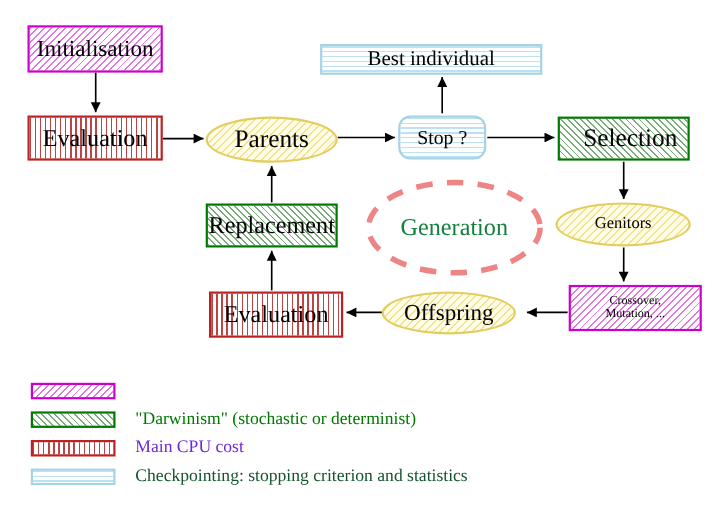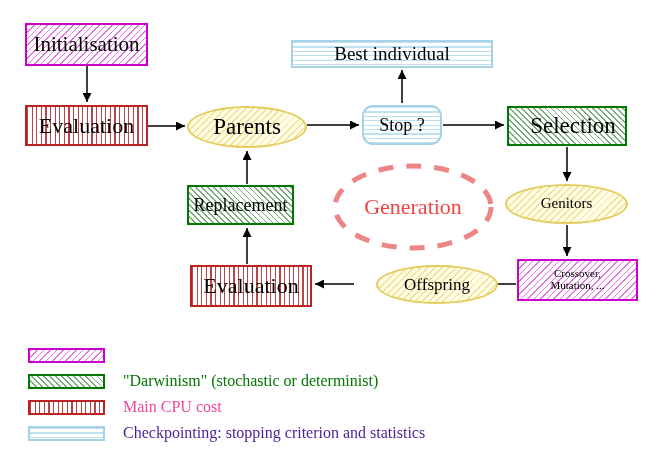--- a/index.html
+++ b/index.html
@@ -29,31 +29,31 @@
     background:repeating-linear-gradient(180deg,#bce1f0 0,#bce1f0 1.2px,#ffffff 1.2px,#ffffff 4.4px);
   }
   .ellipse-yellow {
     border:2px solid #e4cd5e; border-radius:50%;
     background:#fffdе8;
     background:#fffde8 repeating-linear-gradient(135deg,#f0e28e 0,#f0e28e 1.3px,rgba(255,255,255,0) 1.3px,rgba(255,255,255,0) 5px);
   }
   #arrow-layer { position:absolute; left:0; top:0; pointer-events:none; }
   #generation-label {
     position:absolute; left:337px; top:194px; width:152px; text-align:center;
-    color:#ef4444; font-size:22px;
+    color:#15803d; font-size:22px;
   }
   
   .legend-row { position:absolute; left:28px; display:flex; align-items:center; height:16px; }
   .legend-swatch { width:77px; height:15px; box-sizing:border-box; flex:0 0 auto; }
   .legend-text { margin-left:18px; font-size:16px; white-space:nowrap; }
   .seg-magenta { color:#cc00cc; }
   .seg-gold   { color:#eedd33; margin-left:9px; }
   .seg-green  { color:#007700; }
-  .seg-red    { color:#ec4899; }
-  .seg-cyan   { color:#4c1d95; }
+  .seg-red    { color:#6d28d9; }
+  .seg-cyan   { color:#14532d; }
 </style>
 </head>
 <body>
 
 <div id="canvas">
 
   <svg id="arrow-layer" width="662" height="471" viewBox="0 0 662 471">
     <defs>
       <marker id="arw" viewBox="0 0 10 10" refX="10" refY="5" markerUnits="userSpaceOnUse" markerWidth="13" markerHeight="9" orient="auto">
         <path d="M0,0 L10,5 L0,10 z" fill="#000"></path>
@@ -90,35 +90,35 @@
   </div>
 
   <div class="node stripe-cyan" style="left:362px; top:105px; width:80px; height:40px; font-size:18px; border-radius:11px;">
     <span>Stop ?</span>
   </div>
 
   <div class="node hatch-green" style="left:507px; top:106px; width:120px; height:40px; font-size:23px;padding-left:12px;">
     <span>Selection</span>
   </div>
 
-  <div class="node hatch-green" style="left:187px; top:185px; width:107px; height:40px; font-size:18px;">
+  <div class="node hatch-green" style="left:187px; top:185px; width:120px; height:40px; font-size:22px;">
     <span>Replacement</span>
   </div>
 
   <div id="generation-label">Generation</div>
 
   <div class="node ellipse-yellow" style="left:505px; top:184px; width:123px; height:40px; font-size:15px;">
     <span>Genitors</span>
   </div>
 
   <div class="node stripe-red" style="left:190px; top:265px; width:122px; height:42px; font-size:22px;">
     <span>Evaluation</span>
   </div>
 
-  <div class="node ellipse-yellow" style="left:376px; top:265px; width:122px; height:39px; font-size:17px;">
+  <div class="node ellipse-yellow" style="left:347px; top:265px; width:122px; height:39px; font-size:21px;">
     <span>Offspring</span>
   </div>
 
   <div class="node hatch-magenta" style="left:517px; top:259px; width:121px; height:42px; font-size:11px; flex-direction:column;">
     <span>Crossover,</span>
     <span>Mutation, ...</span>
   </div>
 
   <div class="legend-row" style="top:347px;">
     <div class="legend-swatch hatch-magenta"></div>

